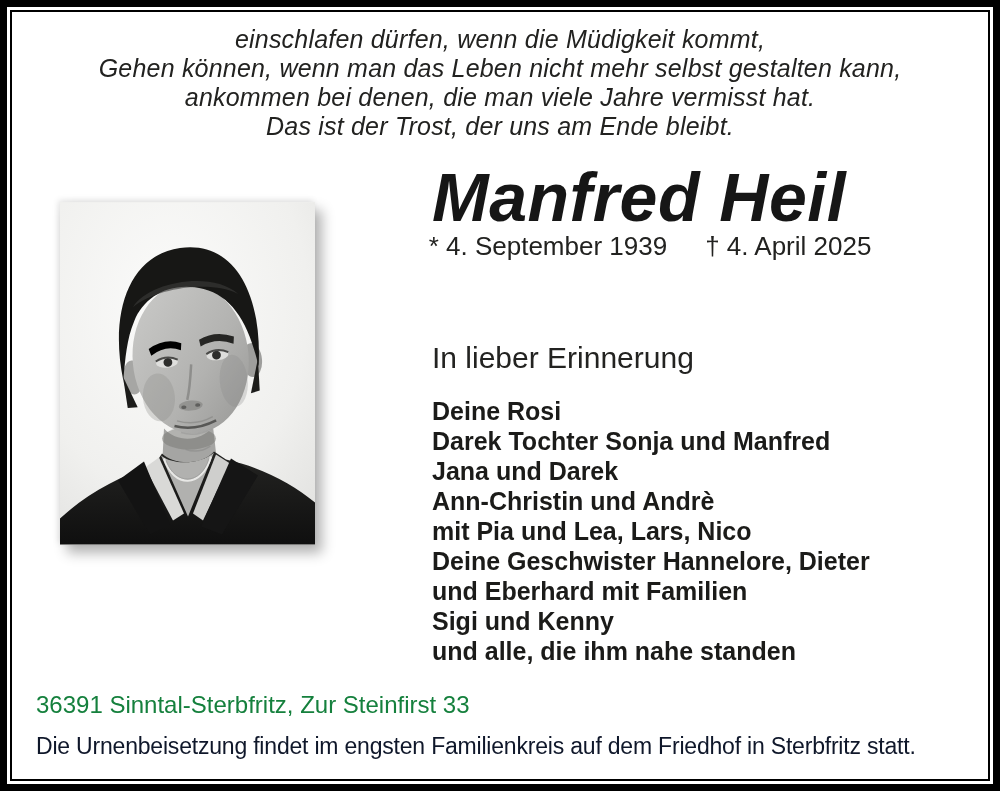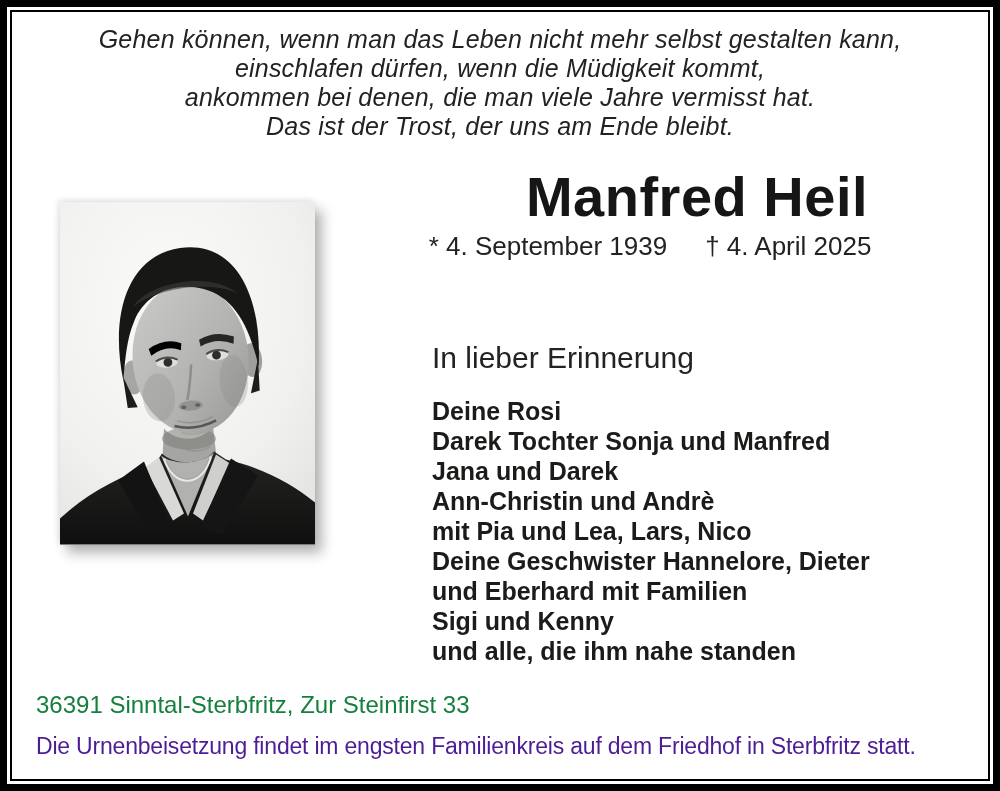--- a/index.html
+++ b/index.html
@@ -40,27 +40,28 @@
     box-shadow:7px 8px 12px rgba(0,0,0,0.30), -2px -2px 6px rgba(0,0,0,0.10);
     background:#efefed;
   }
   .photo svg{display:block;width:100%;height:100%;}
   .right-col{
     position:absolute;
     left:432px;top:167px;
     width:436px;
   }
   .name{
-    text-align:right;
-    font-size:56px;
+    text-align:left;
+    font-size:68px;
     line-height:60px;
     font-weight:700;
     letter-spacing:0.5px;
     color:#161616;
     white-space:nowrap;
+    font-style:italic;
   }
   .dates{
     display:flex;
     justify-content:center;
     gap:38px;
     font-size:26px;
     margin-top:4px;
     color:#222220;
     white-space:nowrap;
   }
@@ -82,35 +83,35 @@
     left:36px;top:691px;
     font-size:24px;
     color:#15803d;
     white-space:nowrap;
   }
   .footer-notice{
     position:absolute;
     left:36px;top:733px;
     font-size:23px;
     letter-spacing:-0.2px;
-    color:#4c1d95;
+    color:#0f172a;
     white-space:nowrap;
   }
 </style>
 </head>
 <body>
 
 <div class="page">
 
   <div class="frame-outer"></div>
   <div class="frame-inner"></div>
 
   <div class="poem">
+    <div>einschlafen dürfen, wenn die Müdigkeit kommt,</div>
     <div>Gehen können, wenn man das Leben nicht mehr selbst gestalten kann,</div>
-    <div>einschlafen dürfen, wenn die Müdigkeit kommt,</div>
     <div>ankommen bei denen, die man viele Jahre vermisst hat.</div>
     <div>Das ist der Trost, der uns am Ende bleibt.</div>
   </div>
 
   <div class="photo">
     <svg viewBox="0 0 255 342" xmlns="http://www.w3.org/2000/svg">
       <defs>
         <radialGradient id="bgGrad" cx="42%" cy="30%" r="85%">
           <stop offset="0%" stop-color="#fbfbfa"></stop>
           <stop offset="65%" stop-color="#f0f0ee"></stop>

